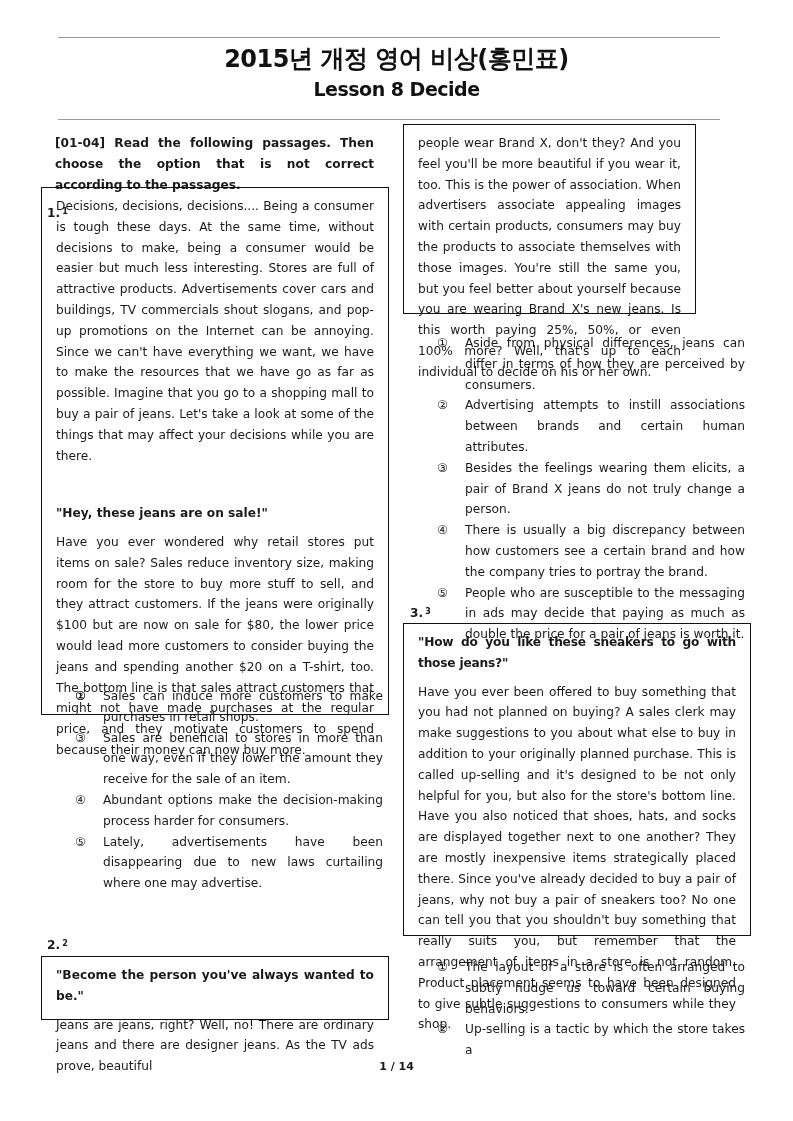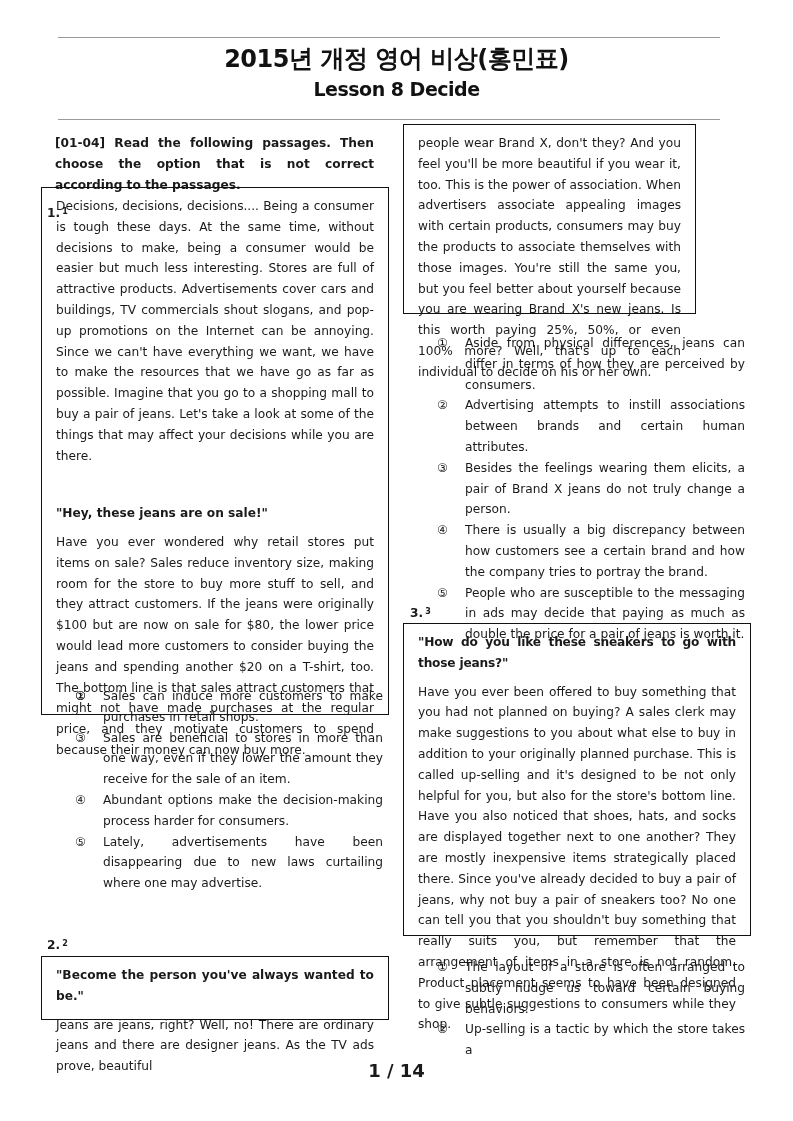--- a/index.html
+++ b/index.html
@@ -15,21 +15,21 @@
   .just { text-align:justify; text-align-last:left; }
   .bold { font-weight:bold; }
   .box { border:1.5px solid #111; padding:0 6px; box-sizing:border-box; }
   .qnum { font-weight:bold; height:20.8px; }
   .qnum sup { font-size:8px; vertical-align:top; position:relative; top:-1px; margin-left:2px; }
   .opts { list-style:none; margin:0; padding:0; }
   .opt { position:relative; padding-left:62px; padding-right:6px; }
   .opt .mk { position:absolute; left:34px; top:0; font-size:12px; }
   .blank { height:20.8px; }
   .footer { position:absolute; top:1060px; left:0; width:793px; text-align:center;
-            font-weight:bold; font-size:18px; }
+            font-weight:bold; font-size:11px; }
 </style>
 </head>
 <body>
 
 <div class="hr" style="top:37px;"></div>
 <div class="title t1">2015년 개정 영어 비상(홍민표)</div>
 <div class="title t2">Lesson 8 Decide</div>
 <div class="hr" style="top:119px;"></div>
 
 <div class="col" style="left:47px; top:125px; width:335px;">

